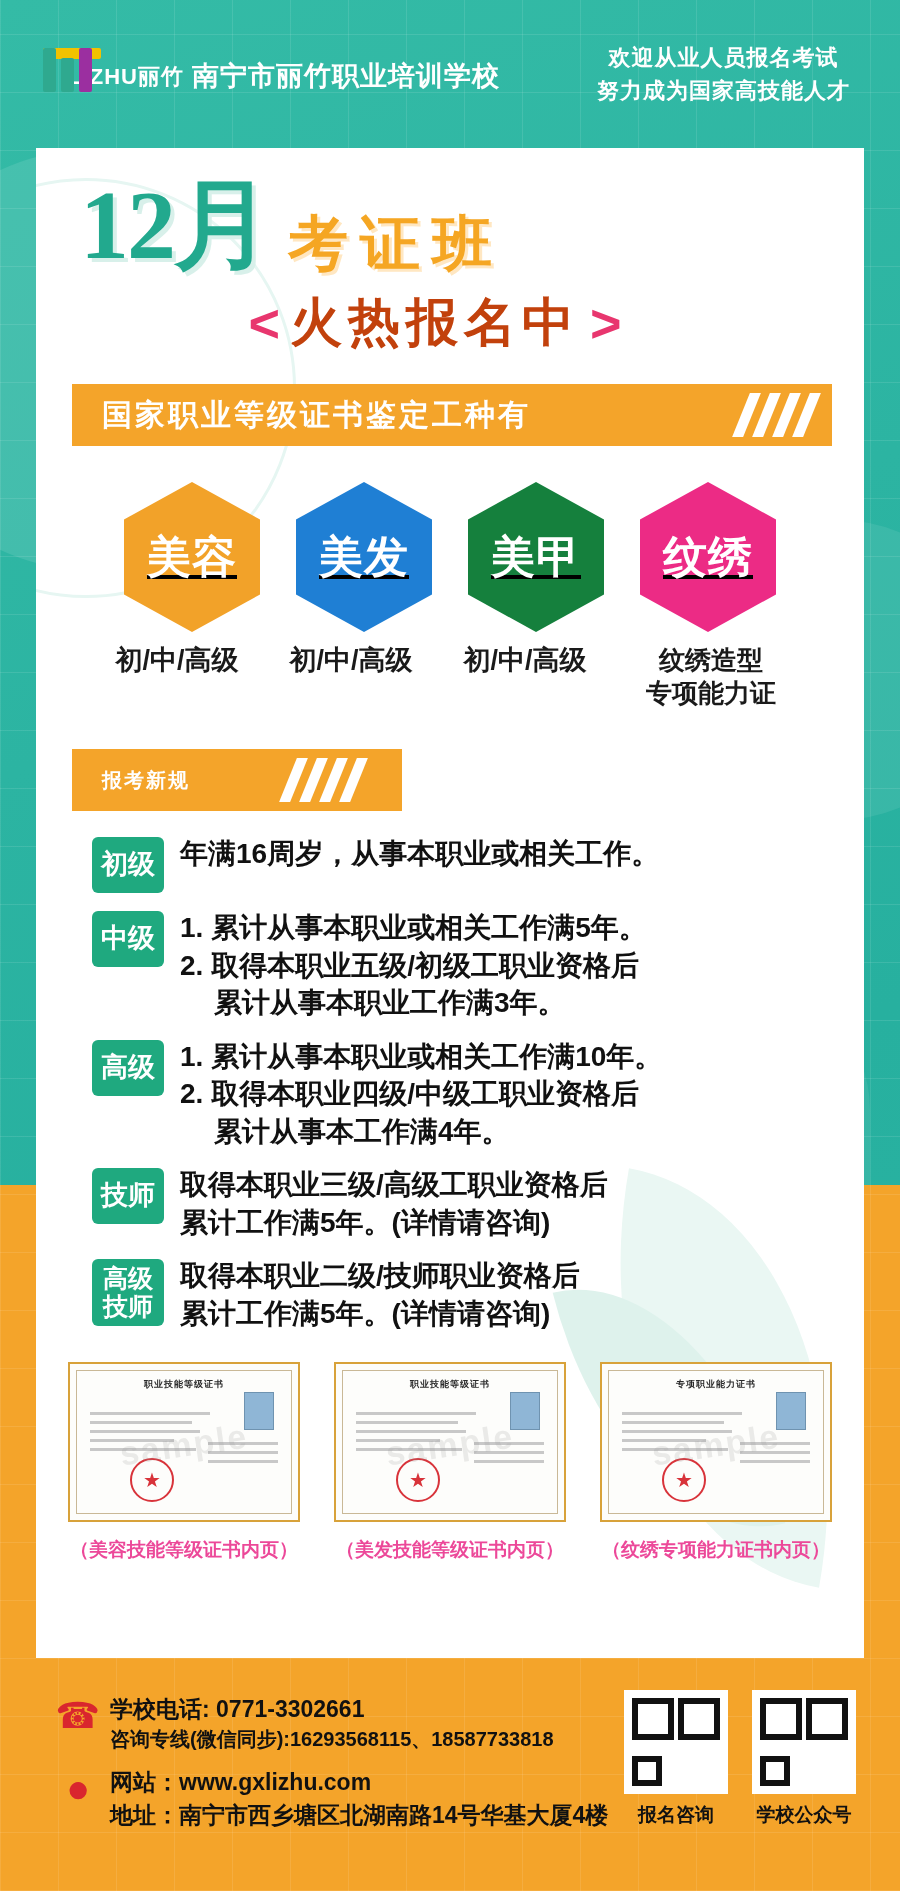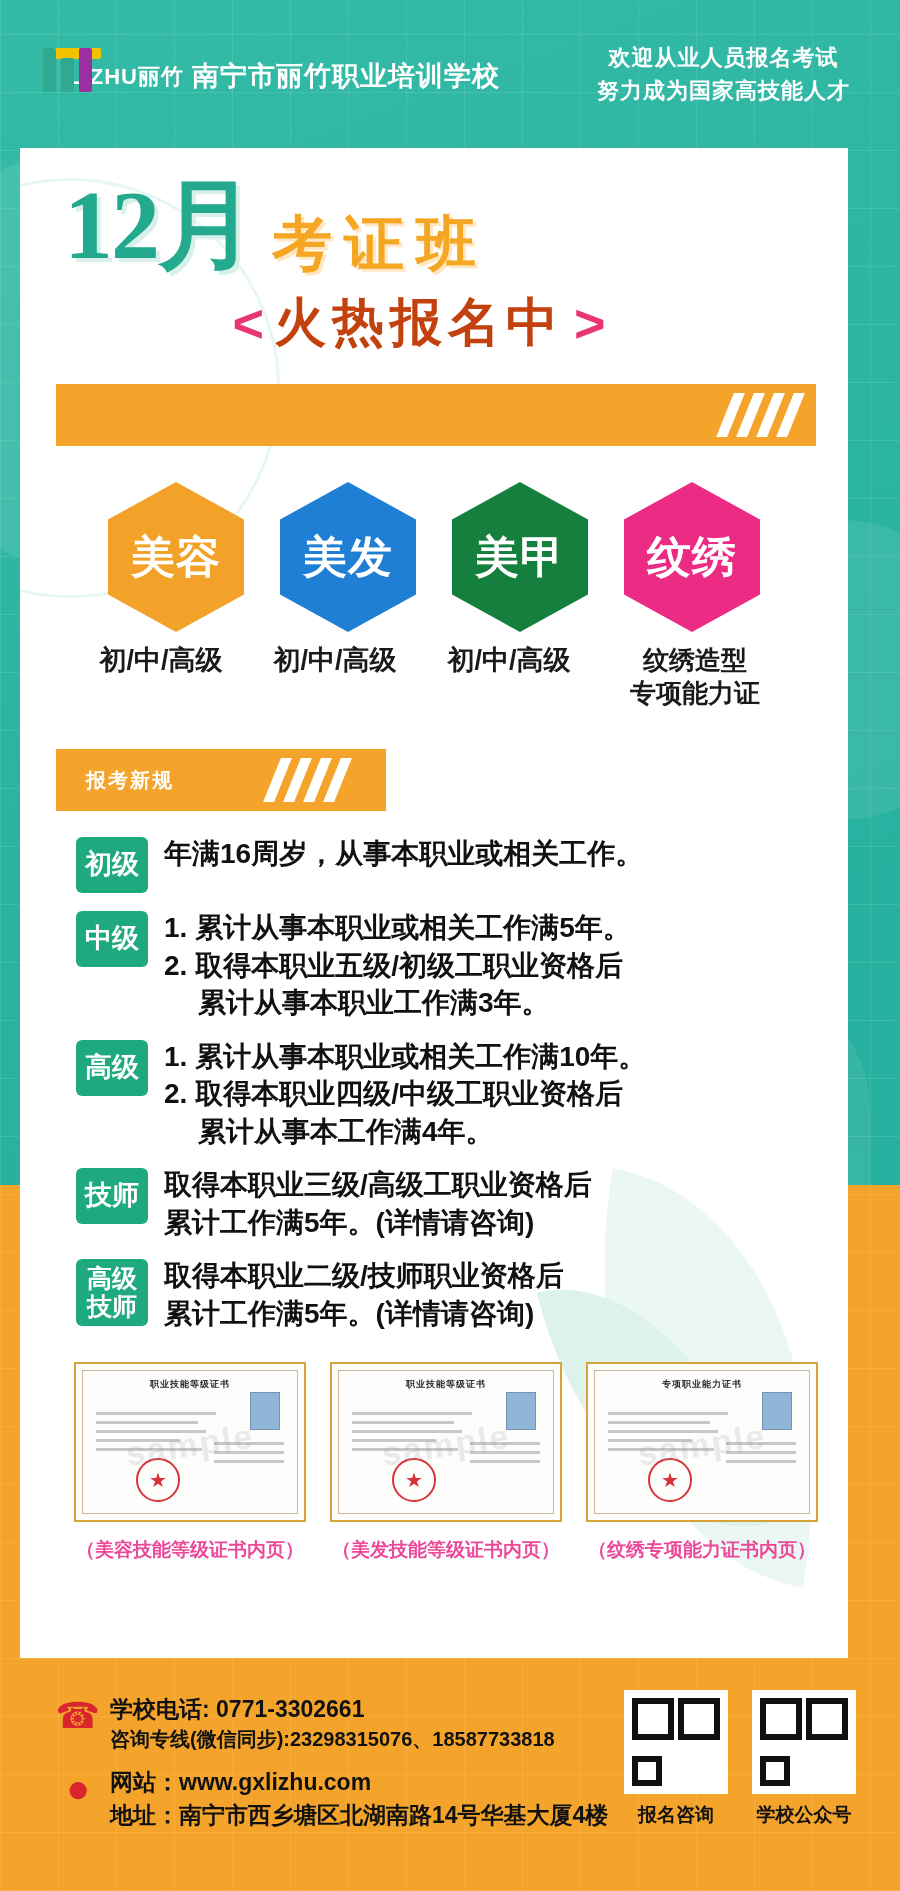--- a/index.html
+++ b/index.html
@@ -95,21 +95,21 @@
     font-weight: bold;
     line-height: 1.5;
     text-align: center;
     letter-spacing: 1px;
     padding-right: 16px;
   }
 
   
   .card {
     position: absolute;
-    left: 20px;
+    left: 36px;
     top: 148px;
     width: 828px;
     height: 1510px;
     background: #ffffff;
     overflow: hidden;
     z-index: 5;
   }
   .card-deco1 {
     position: absolute; width: 420px; height: 420px;
     border-radius: 50%;
@@ -208,20 +208,21 @@
     transform: skewX(-22deg);
   }
 
   
   .hex-row {
     display: flex;
     justify-content: center;
     gap: 36px;
     margin-top: 36px;
     padding: 0 30px;
+    text-decoration: underline;
   }
   .hex {
     width: 136px; height: 150px;
     position: relative;
     display: flex; align-items: center; justify-content: center;
     clip-path: polygon(50% 0%, 100% 25%, 100% 75%, 50% 100%, 0% 75%, 0% 25%);
   }
   .hex span {
     color: #ffffff;
     font-size: 44px;
@@ -297,22 +298,22 @@
     font-size: 28px;
     line-height: 1.34;
     font-weight: bold;
     letter-spacing: 0px;
   }
   .rule-body .ind { padding-left: 34px; display: block; }
 
   
   .certs {
     display: flex;
-    justify-content: flex-end;
-    gap: 24px;
+    justify-content: center;
+    gap: 34px;
     margin-top: 30px;
     padding: 0 30px;
   }
   .cert {
     width: 232px;
   }
   .cert-img {
     width: 232px; height: 160px;
     background: #fdfdfb;
     border: 2px solid #d8a23a;
@@ -497,20 +498,21 @@
         <div class="title-12">12月</div>
         <div class="title-kaozheng">考证班</div>
       </div>
       <div class="subtitle-row">
         <span class="angle">&lt;</span>
         <span class="subtitle-text">火热报名中</span>
         <span class="angle">&gt;</span>
       </div>
 
       <div class="banner">
+        <div class="banner-text">国家职业等级证书鉴定工种有</div>
         <div class="slashes">
           <span class="slash"></span>
             <span class="slash"></span>
             <span class="slash"></span>
             <span class="slash"></span>
         </div>
       </div>
 
       <div class="hex-row">
         <div class="hex hex-meirong">
@@ -678,21 +680,21 @@
   <div class="footer">
     <div class="footer-left">
       <div class="f-row">
         <div class="f-icon">☎</div>
         <div class="f-text">
           <div class="f-line1">
             <span>学校电话:</span>
             <span>0771-3302661</span>
           </div>
           <div class="f-line2">
-            <span>咨询专线(微信同步)</span><span>:</span><span>23298315076</span><span>、</span><span>18587733818</span>
+            <span>咨询专线(微信同步)</span><span>:</span><span>16293568115</span><span>、</span><span>18587733818</span>
           </div>
         </div>
       </div>
       <div class="f-row">
         <div class="f-icon pin">●</div>
         <div class="f-text">
           <div class="f-line-big">
             <span>网站：</span><span>www.gxlizhu.com</span>
           </div>
           <div class="f-line-big">

